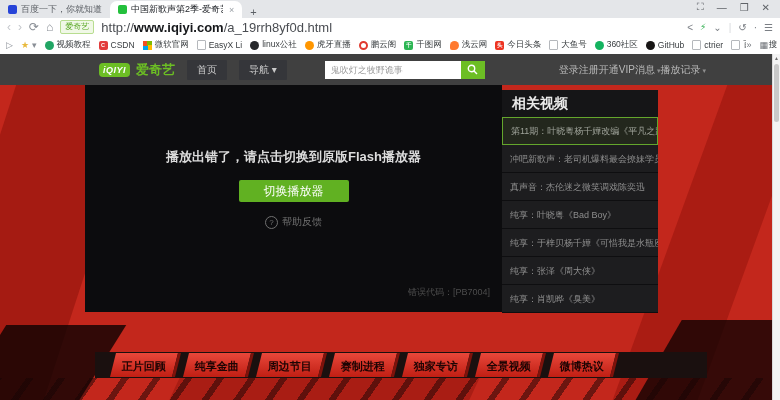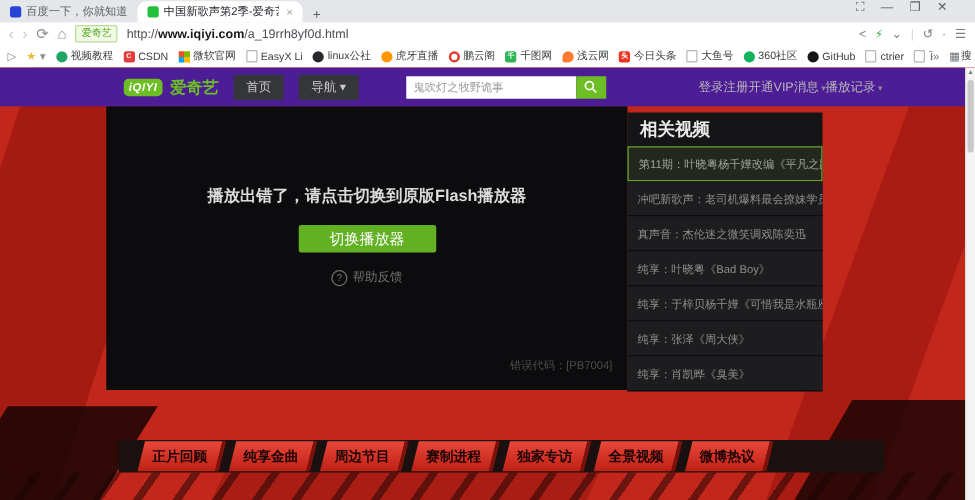--- a/index.html
+++ b/index.html
@@ -1,35 +1,35 @@
 <!DOCTYPE html>
 <html><head>
 <meta charset="utf-8">
 <style>
   html,body{margin:0;padding:0;background:#fff;font-family:"Liberation Sans","DejaVu Sans",sans-serif;}
   .window{position:relative;width:780px;height:400px;overflow:hidden;background:#e4e6e9;}
 
   
-  .tabbar{position:absolute;top:0;left:0;right:16px;height:18px;background:#e4e6e9;display:flex;align-items:flex-end;}
+  .tabbar{position:absolute;top:0;left:0;right:4px;height:18px;background:#e4e6e9;display:flex;align-items:flex-end;}
   .tab{height:17px;display:flex;align-items:center;gap:4px;padding:0 8px;font-size:9px;color:#5c6066;max-width:130px;cursor:default;}
   .tab .t{white-space:nowrap;overflow:hidden;max-width:92px;}
   .tab.active{background:#fff;border-radius:7px 7px 0 0;color:#23262b;}
   .favicon{width:9px;height:9px;border-radius:2px;flex:0 0 auto;}
   .fav-baidu{background:#2744d8;}
   .fav-iqiyi{background:#23c03c;}
   .tab-close{color:#9aa0a6;font-size:9px;margin-left:2px;}
   .newtab{font-size:11px;color:#5c6066;padding:0 8px;}
   .wcontrols{position:absolute;right:6px;top:1px;display:flex;gap:13px;color:#5f6368;font-size:10px;align-items:center;}
   .wcontrols span{cursor:default;}
 
   .toolbar{position:absolute;top:18px;height:18px;left:0;right:0;background:#fff;display:flex;align-items:center;gap:7px;padding:0 7px;}
   .navbtn{color:#8a8f96;font-size:12px;line-height:12px;}
   .navbtn.dim{color:#c4c7cc;}
   .sitebadge{background:#f0f8e6;border:1px solid #b8dd90;color:#52a41c;font-size:8px;height:12px;line-height:12px;padding:0 4px;border-radius:2px;white-space:nowrap;}
-  .url{font-size:10px;color:#4a4d52;white-space:nowrap;}
+  .url{font-size:13px;color:#4a4d52;white-space:nowrap;}
   .url b{color:#15171a;}
   .toolbar-right{margin-left:auto;display:flex;gap:7px;align-items:center;color:#7b7f85;font-size:10px;}
   .flash-ic{color:#2fae4e;font-size:9px;}
   .tb-sep{color:#d7d9dc;}
 
   .bookmarksbar{position:absolute;top:36px;height:18px;left:0;right:0;background:#fff;border-bottom:1px solid #e2e3e5;display:flex;align-items:center;gap:8px;padding:0 30px 0 6px;font-size:8.5px;color:#3c4043;overflow:hidden;}
   .bm{display:flex;align-items:center;gap:3px;white-space:nowrap;flex:0 0 auto;}
   .ic{width:9px;height:9px;border-radius:2px;display:inline-block;color:#fff;font-size:5.5px;line-height:9px;text-align:center;font-weight:bold;flex:0 0 auto;}
   .ic-video{background:#21a564;border-radius:50%;}
   .ic-csdn{background:#e23c3c;}
@@ -50,21 +50,21 @@
   
   .page{position:absolute;top:54px;left:0;width:780px;height:346px;background:#c3271c;overflow:hidden;}
   .deco{position:absolute;z-index:1;}
   .d1{left:-30px;top:0;width:130px;height:346px;background:rgba(128,13,7,.45);transform:skewX(-18deg);}
   .d2{left:-25px;bottom:-25px;width:120px;height:100px;background:rgba(12,3,3,.8);transform:skewX(-32deg);}
   .d3{right:25px;top:31px;width:85px;height:315px;background:rgba(140,16,9,.45);transform:skewX(-20deg);}
   .d4{right:-20px;bottom:-30px;width:150px;height:110px;background:rgba(14,3,3,.78);transform:skewX(-30deg);}
   .d5{left:0;bottom:0;width:100%;height:22px;background:repeating-linear-gradient(-55deg,rgba(22,4,4,.5) 0 6px,transparent 6px 26px);}
   .d6{left:180px;top:300px;width:300px;height:46px;background:rgba(120,12,6,.35);transform:skewX(-25deg);}
 
-  .siteheader{position:absolute;top:0;left:0;width:772px;height:31px;background:#4c1d95;z-index:3;display:flex;align-items:center;}
+  .siteheader{position:absolute;top:0;left:0;width:772px;height:31px;background:#404040;z-index:3;display:flex;align-items:center;}
   .logo-box{margin-left:99px;background:#6cbe24;color:#fff;font-weight:bold;font-style:italic;font-size:9px;padding:2px 4px;border-radius:4px;letter-spacing:.5px;}
   .logo-text{color:#6cbe24;font-size:13px;font-weight:bold;margin:0 12px 0 6px;white-space:nowrap;}
   .hnav{background:#35363a;color:#c9c9c9;font-size:10px;padding:3px 10px;margin-right:12px;border-radius:1px;white-space:nowrap;}
   .search{display:flex;margin-left:26px;height:18px;}
   .search input{width:136px;height:18px;border:0;font-size:9px;padding:0 6px;outline:none;box-sizing:border-box;color:#333;}
   .search input::placeholder{color:#9a9a9a;}
   .search-btn{width:24px;height:18px;background:#6cbe24;display:flex;align-items:center;justify-content:center;}
   .userlinks{margin-left:auto;margin-right:66px;display:flex;color:#b9b9b9;font-size:10px;white-space:nowrap;align-items:center;}
   .userlinks .caret{font-size:7px;color:#8e8e8e;margin-left:2px;}
 

